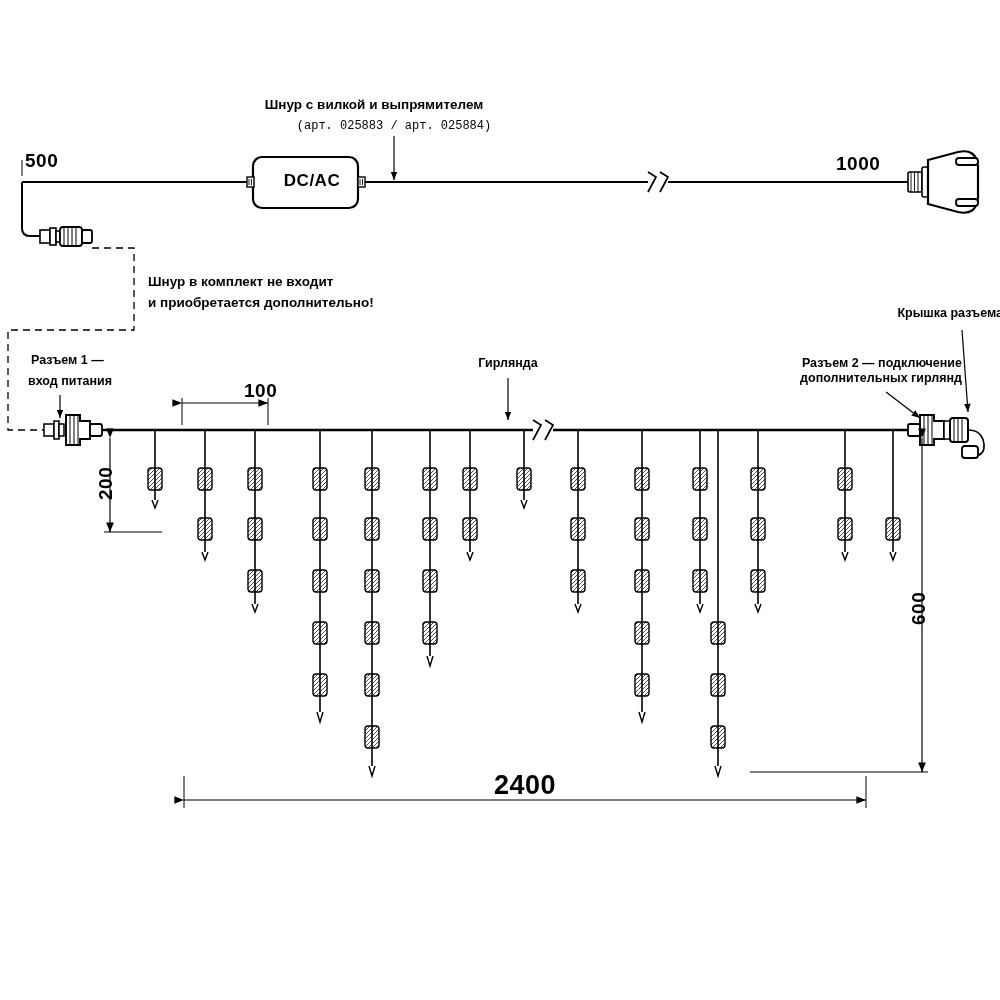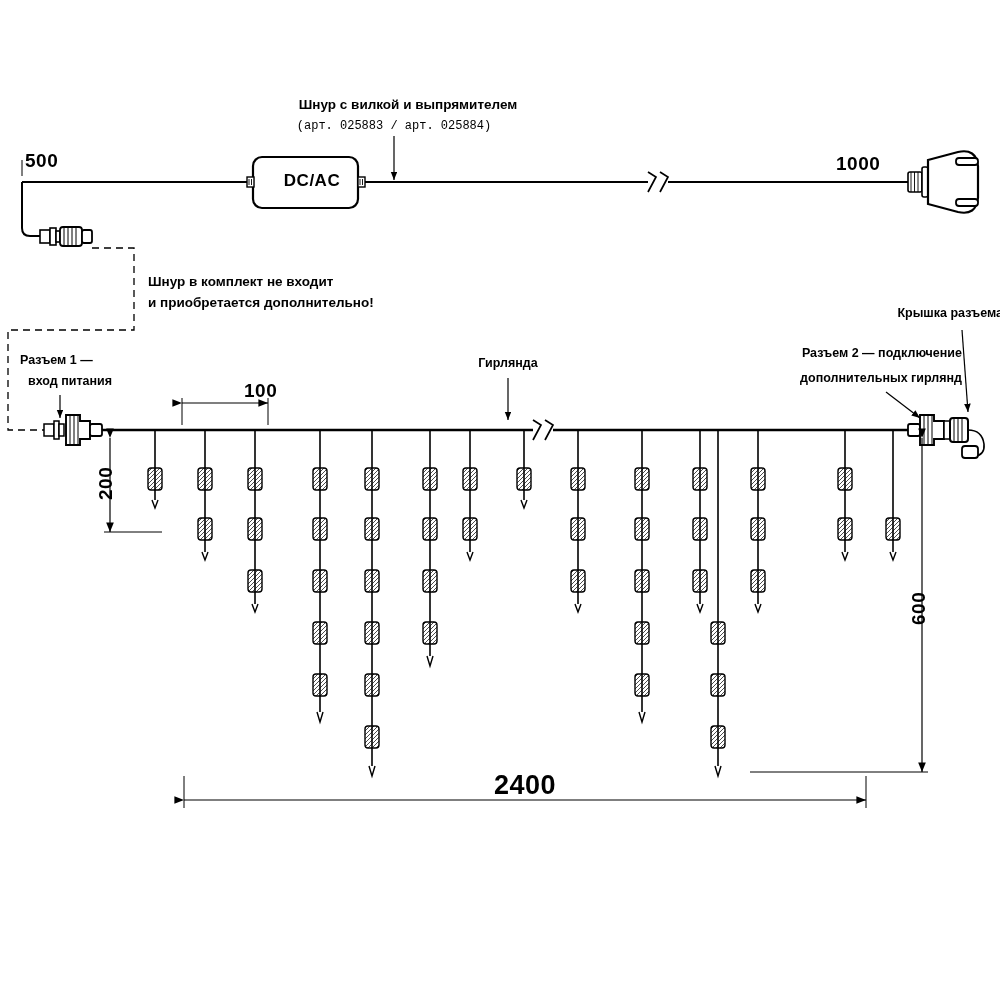--- a/index.html
+++ b/index.html
@@ -390,38 +390,38 @@
       <path d="M184,800 L866,800" marker-start="url(#arr)" marker-end="url(#arr)"></path>
       <path d="M184,776 L184,808" stroke-width="1"></path>
       <path d="M866,776 L866,808" stroke-width="1"></path>
     </g>
 
     <g stroke="#000" stroke-width="1" fill="none">
       <path d="M22,160 L22,176"></path>
     </g>
   </svg>
 
-  <div class="lbl lbl-note" style="left:408px; top:97px; transform:translateX(-50%); text-align:left;">Шнур с вилкой и выпрямителем</div>
+  <div class="lbl lbl-note" style="left:374px; top:97px; transform:translateX(-50%); text-align:left;">Шнур с вилкой и выпрямителем</div>
   <div class="lbl lbl-note-small" style="left:394px; top:119px; transform:translateX(-50%); text-align:center;">(арт. 025883 / арт. 025884)</div>
 
   <div class="lbl lbl-dim" style="left:25px; top:150px;text-align:center;">500</div>
 
   <div class="lbl lbl-dim" style="left:836px; top:153px;">1000</div>
 
   <div class="lbl lbl-dcac" style="left:312px; top:171px; transform:translateX(-50%);">DC/AC</div>
 
   <div class="lbl lbl-note" style="left:148px; top:274px;">Шнур в комплект не входит</div>
   <div class="lbl lbl-note" style="left:148px; top:295px;">и приобретается дополнительно!</div>
 
-  <div class="lbl lbl-cap" style="left:20px; top:353px;">Разъем 1 —</div>
+  <div class="lbl lbl-cap" style="left:31px; top:353px;">Разъем 1 —</div>
   <div class="lbl lbl-cap" style="left:28px; top:374px;">вход питания</div>
 
   <div class="lbl lbl-cap-c" style="left:508px; top:356px; transform:translateX(-50%);">Гирлянда</div>
 
-  <div class="lbl lbl-cap-r" style="left:962px; top:346px; transform:translateX(-100%);">Разъем 2 — подключение</div>
+  <div class="lbl lbl-cap-r" style="left:962px; top:356px; transform:translateX(-100%);">Разъем 2 — подключение</div>
   <div class="lbl lbl-cap-r" style="left:962px; top:371px; transform:translateX(-100%);">дополнительных гирлянд</div>
 
   <div class="lbl lbl-cap-r" style="left:1003px; top:306px; transform:translateX(-100%);">Крышка разъема</div>
 
   <div class="lbl lbl-dim" style="left:208px; top:380px;margin-left:36px;">100</div>
 
   <div class="lbl lbl-dim rot" style="left:95px; top:500px;">200</div>
 
   <div class="lbl lbl-dim rot" style="left:908px; top:625px;">600</div>
 

